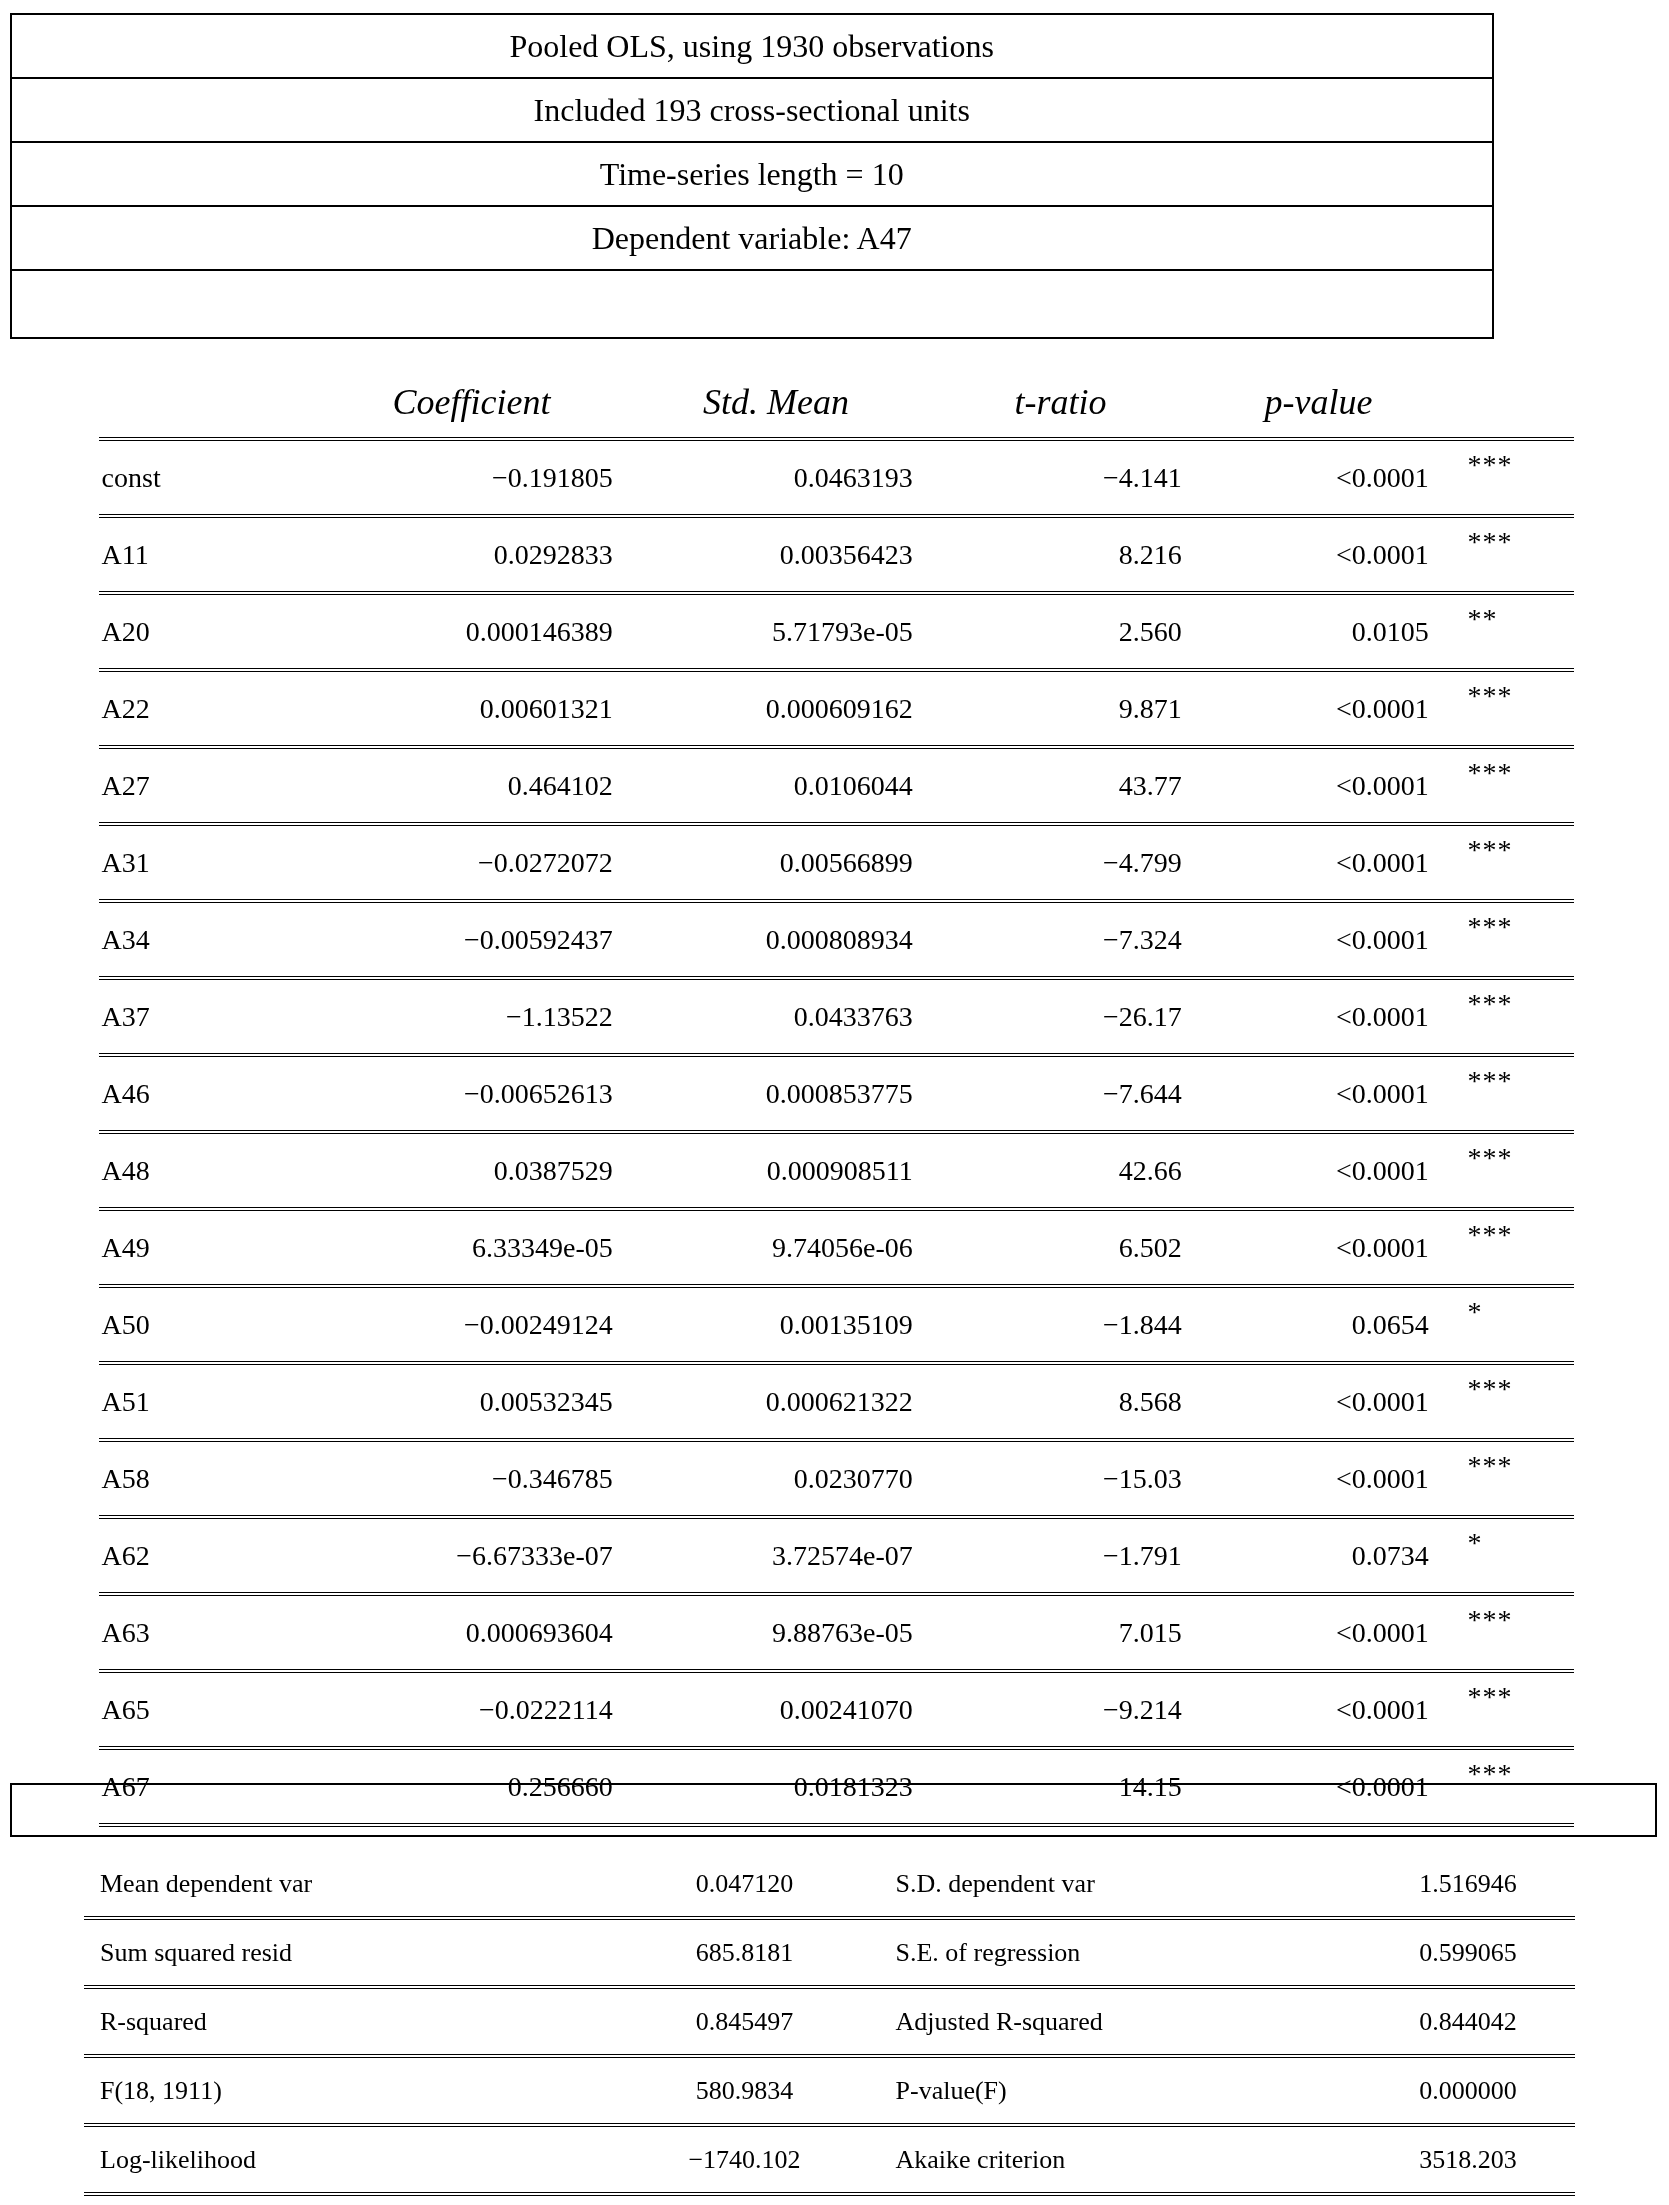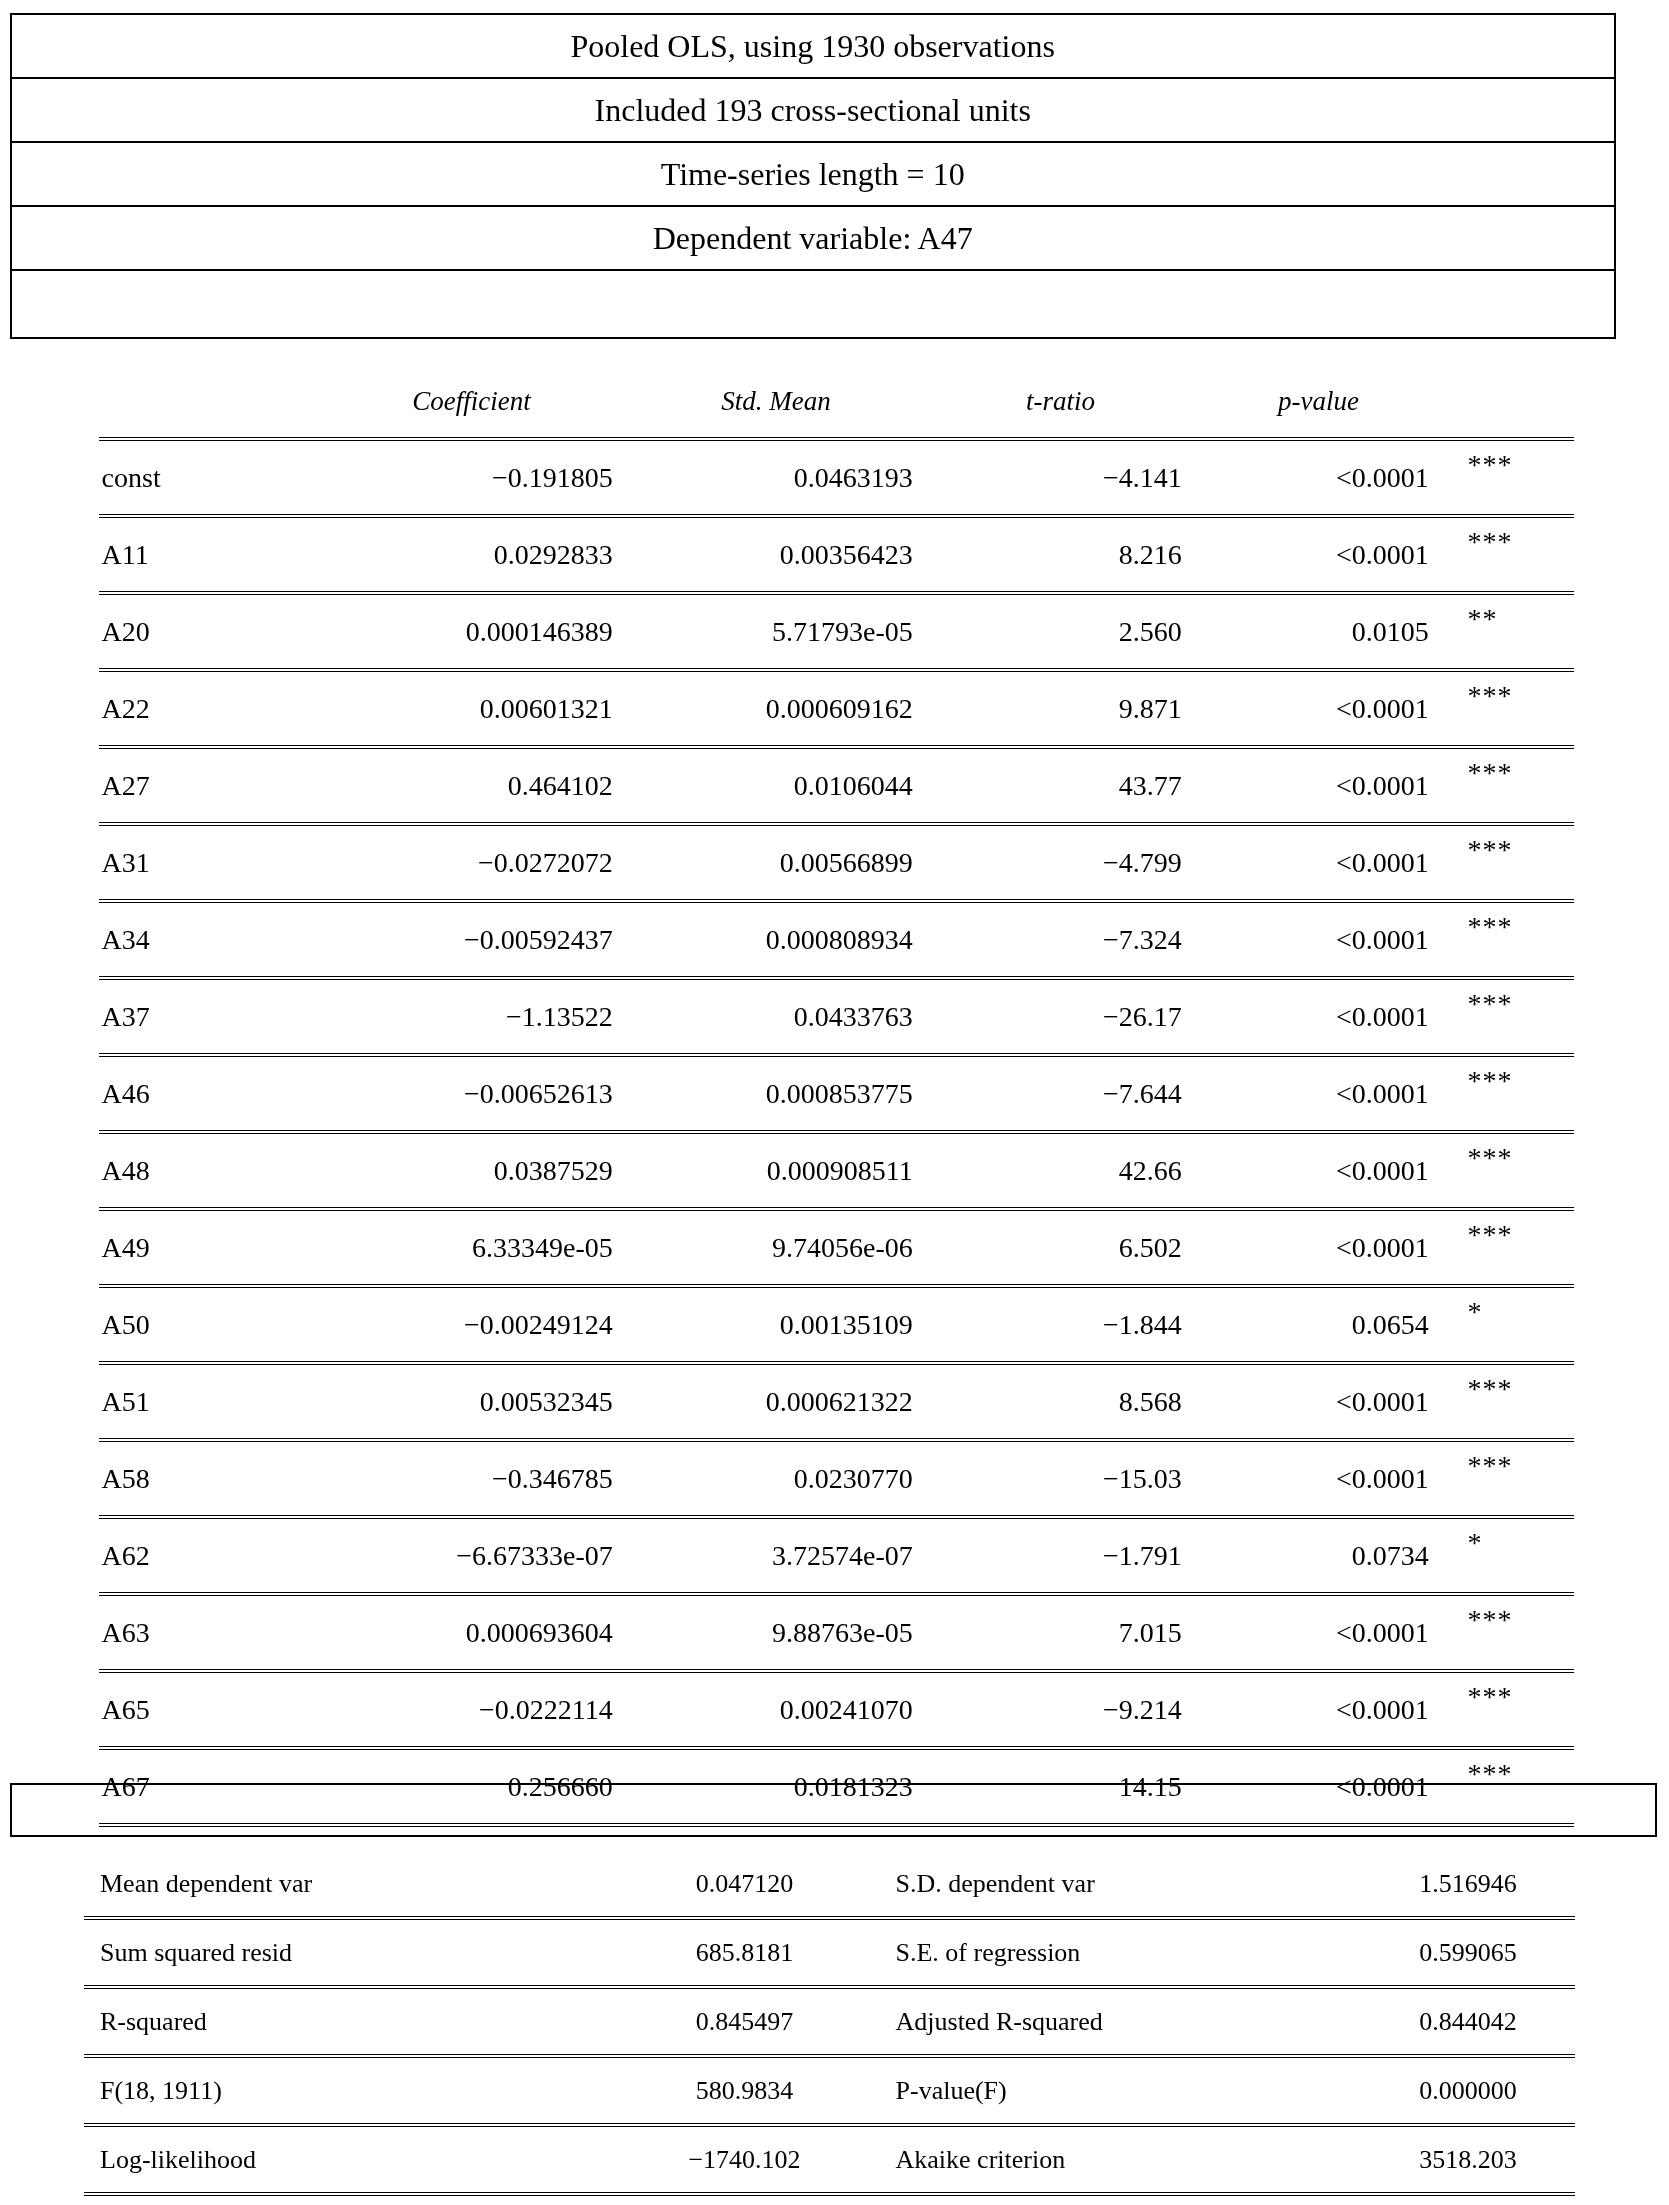--- a/index.html
+++ b/index.html
@@ -13,21 +13,21 @@
     font-family: "Liberation Serif", "DejaVu Serif", serif;
     color: #000000;
     overflow: hidden;
   }
 
   
   .header-box {
     position: absolute;
     left: 9.7px;
     top: 13.2px;
-    width: 1606px;
+    width: 1484px;
     border: 2.2px solid #000;
     box-sizing: border-box;
   }
   .header-row {
     height: 64px;
     display: flex;
     align-items: center;
     justify-content: center;
     border-bottom: 2.2px solid #000;
     box-sizing: border-box;
@@ -62,21 +62,21 @@
   .coef-table col.c-t     { width: 269px; }
   .coef-table col.c-p     { width: 247px; }
   .coef-table col.c-star  { width: 132px; }
 
   .coef-table th, .coef-table td {
     padding: 0;
     vertical-align: middle;
   }
   .hdr-cell {
     font-style: italic;
-    font-size: 27px;
+    font-size: 36px;
     text-align: center;
     height: 71px;
     font-weight: normal;
     vertical-align: middle;
   }
   .hdr-row-line {
     border-bottom: 3.1px double #000;
   }
   .drow td {
     height: 65px;

